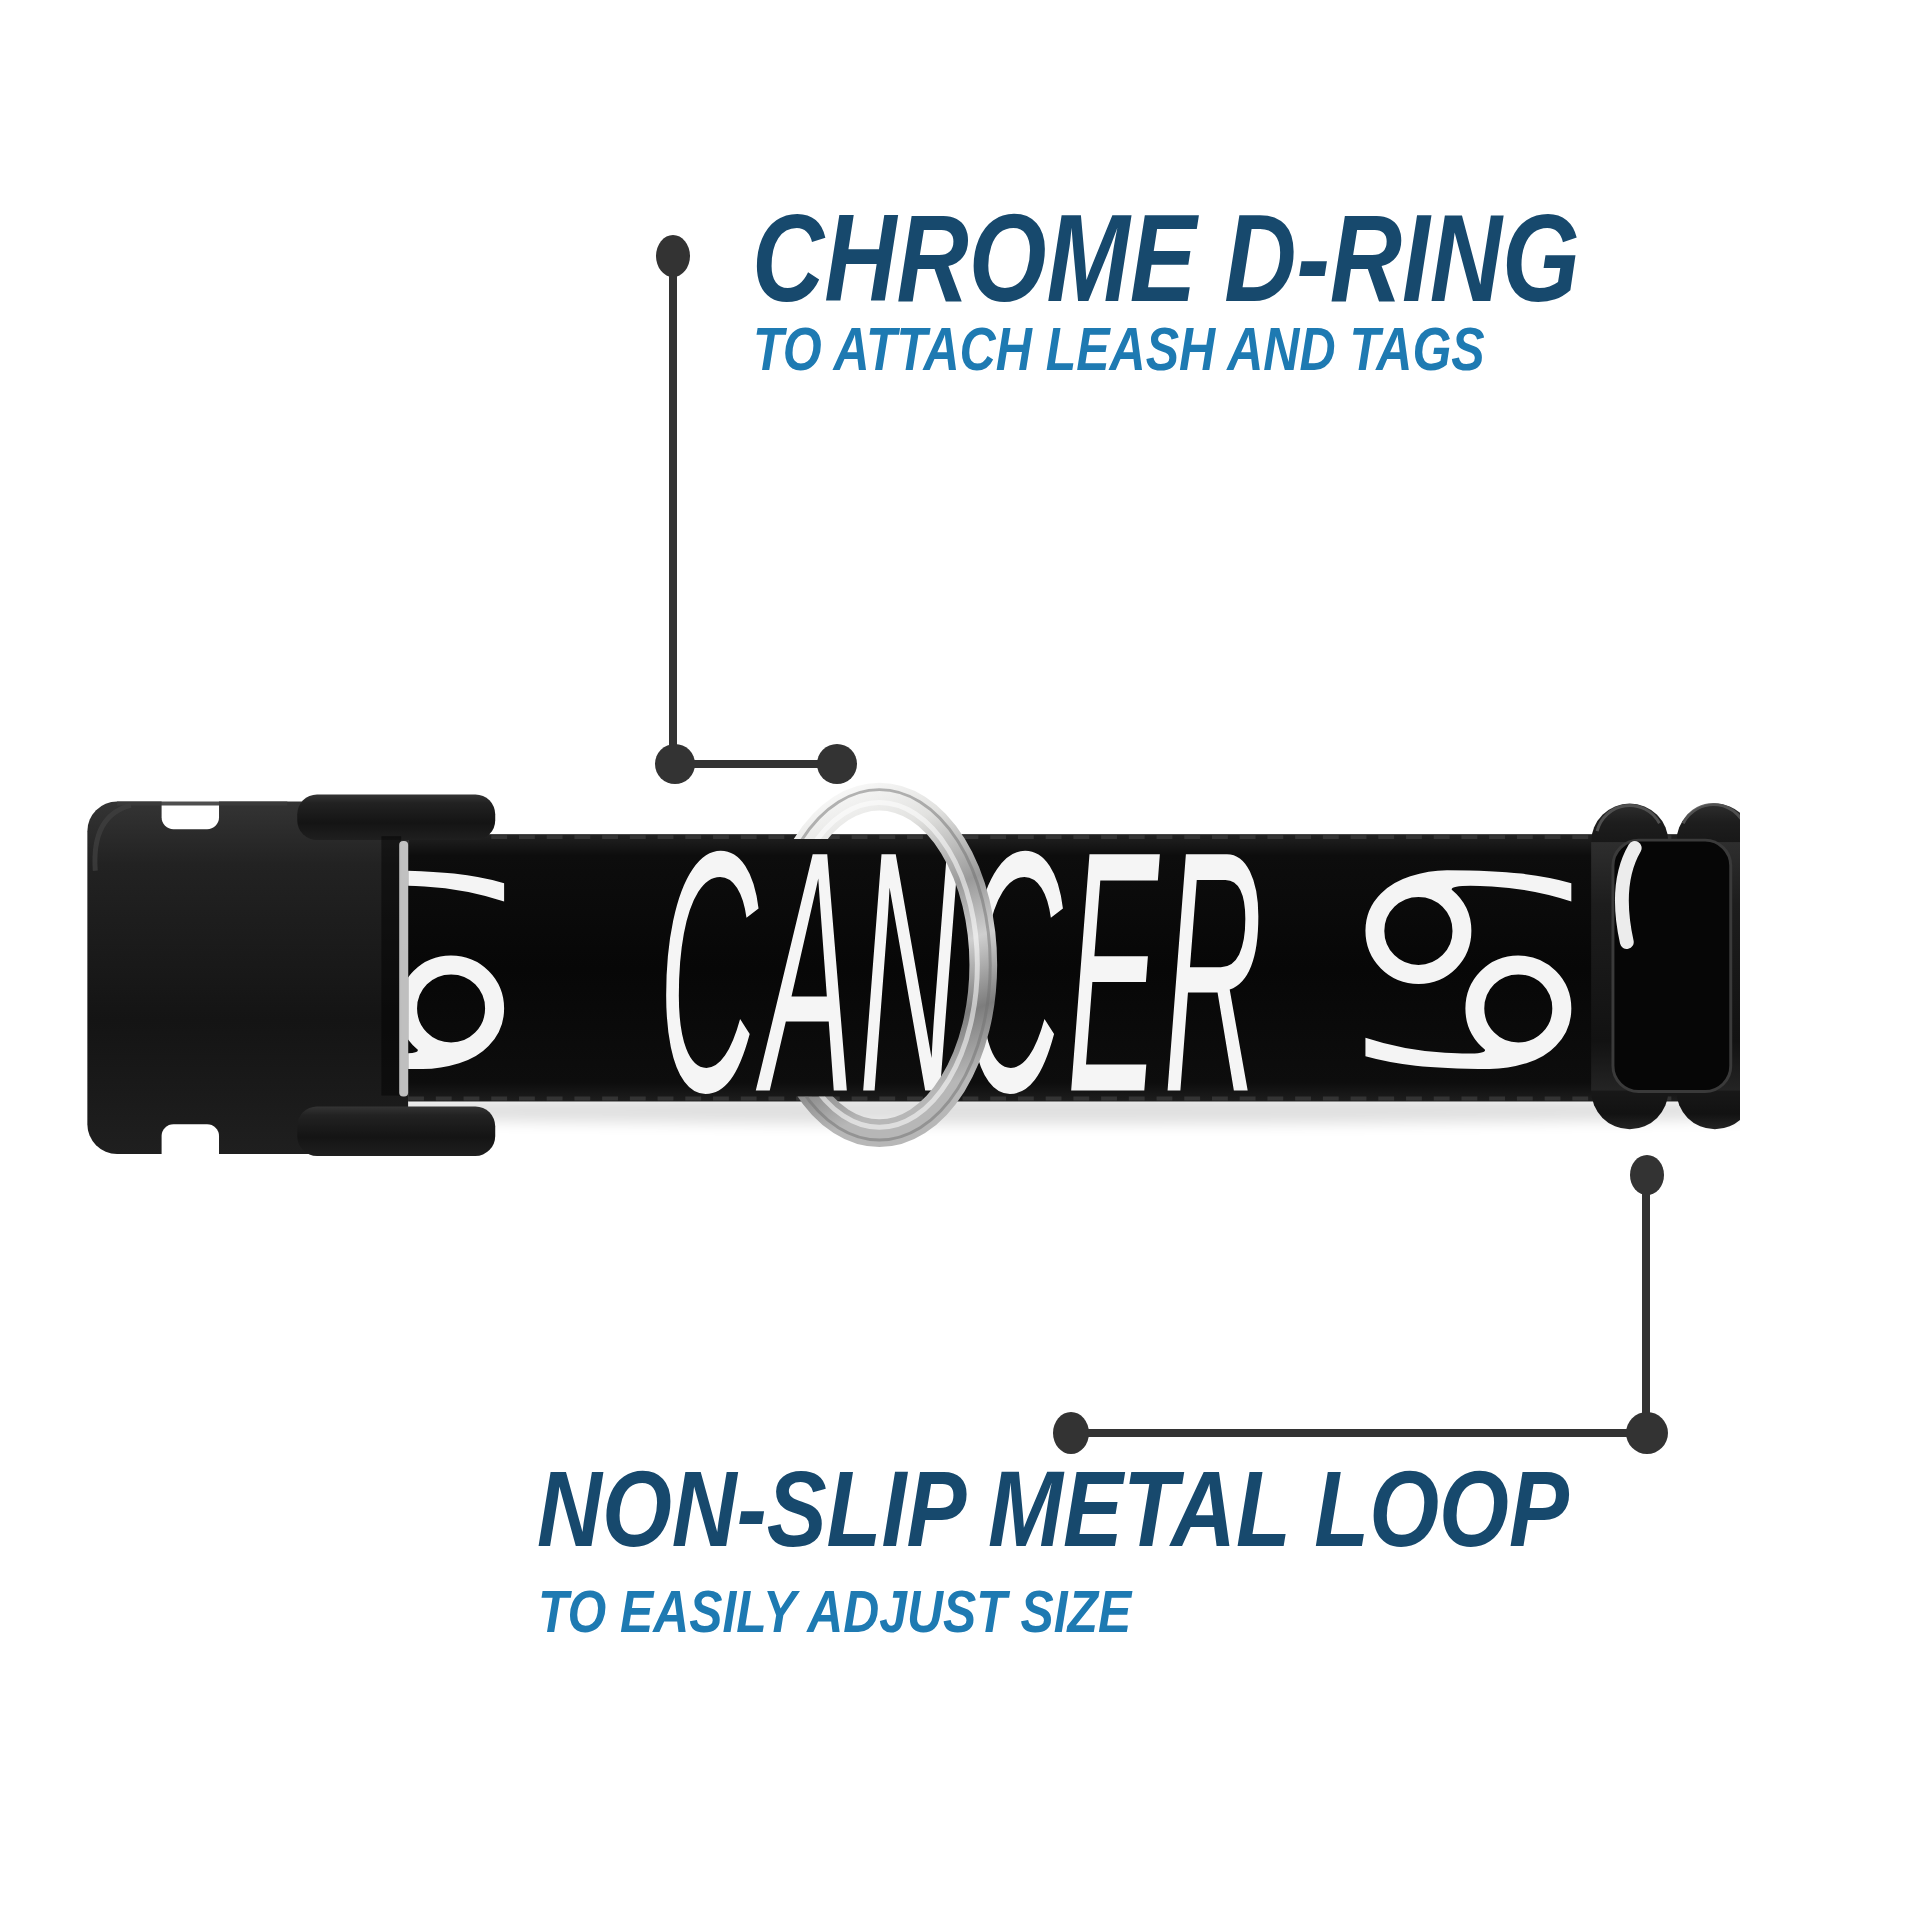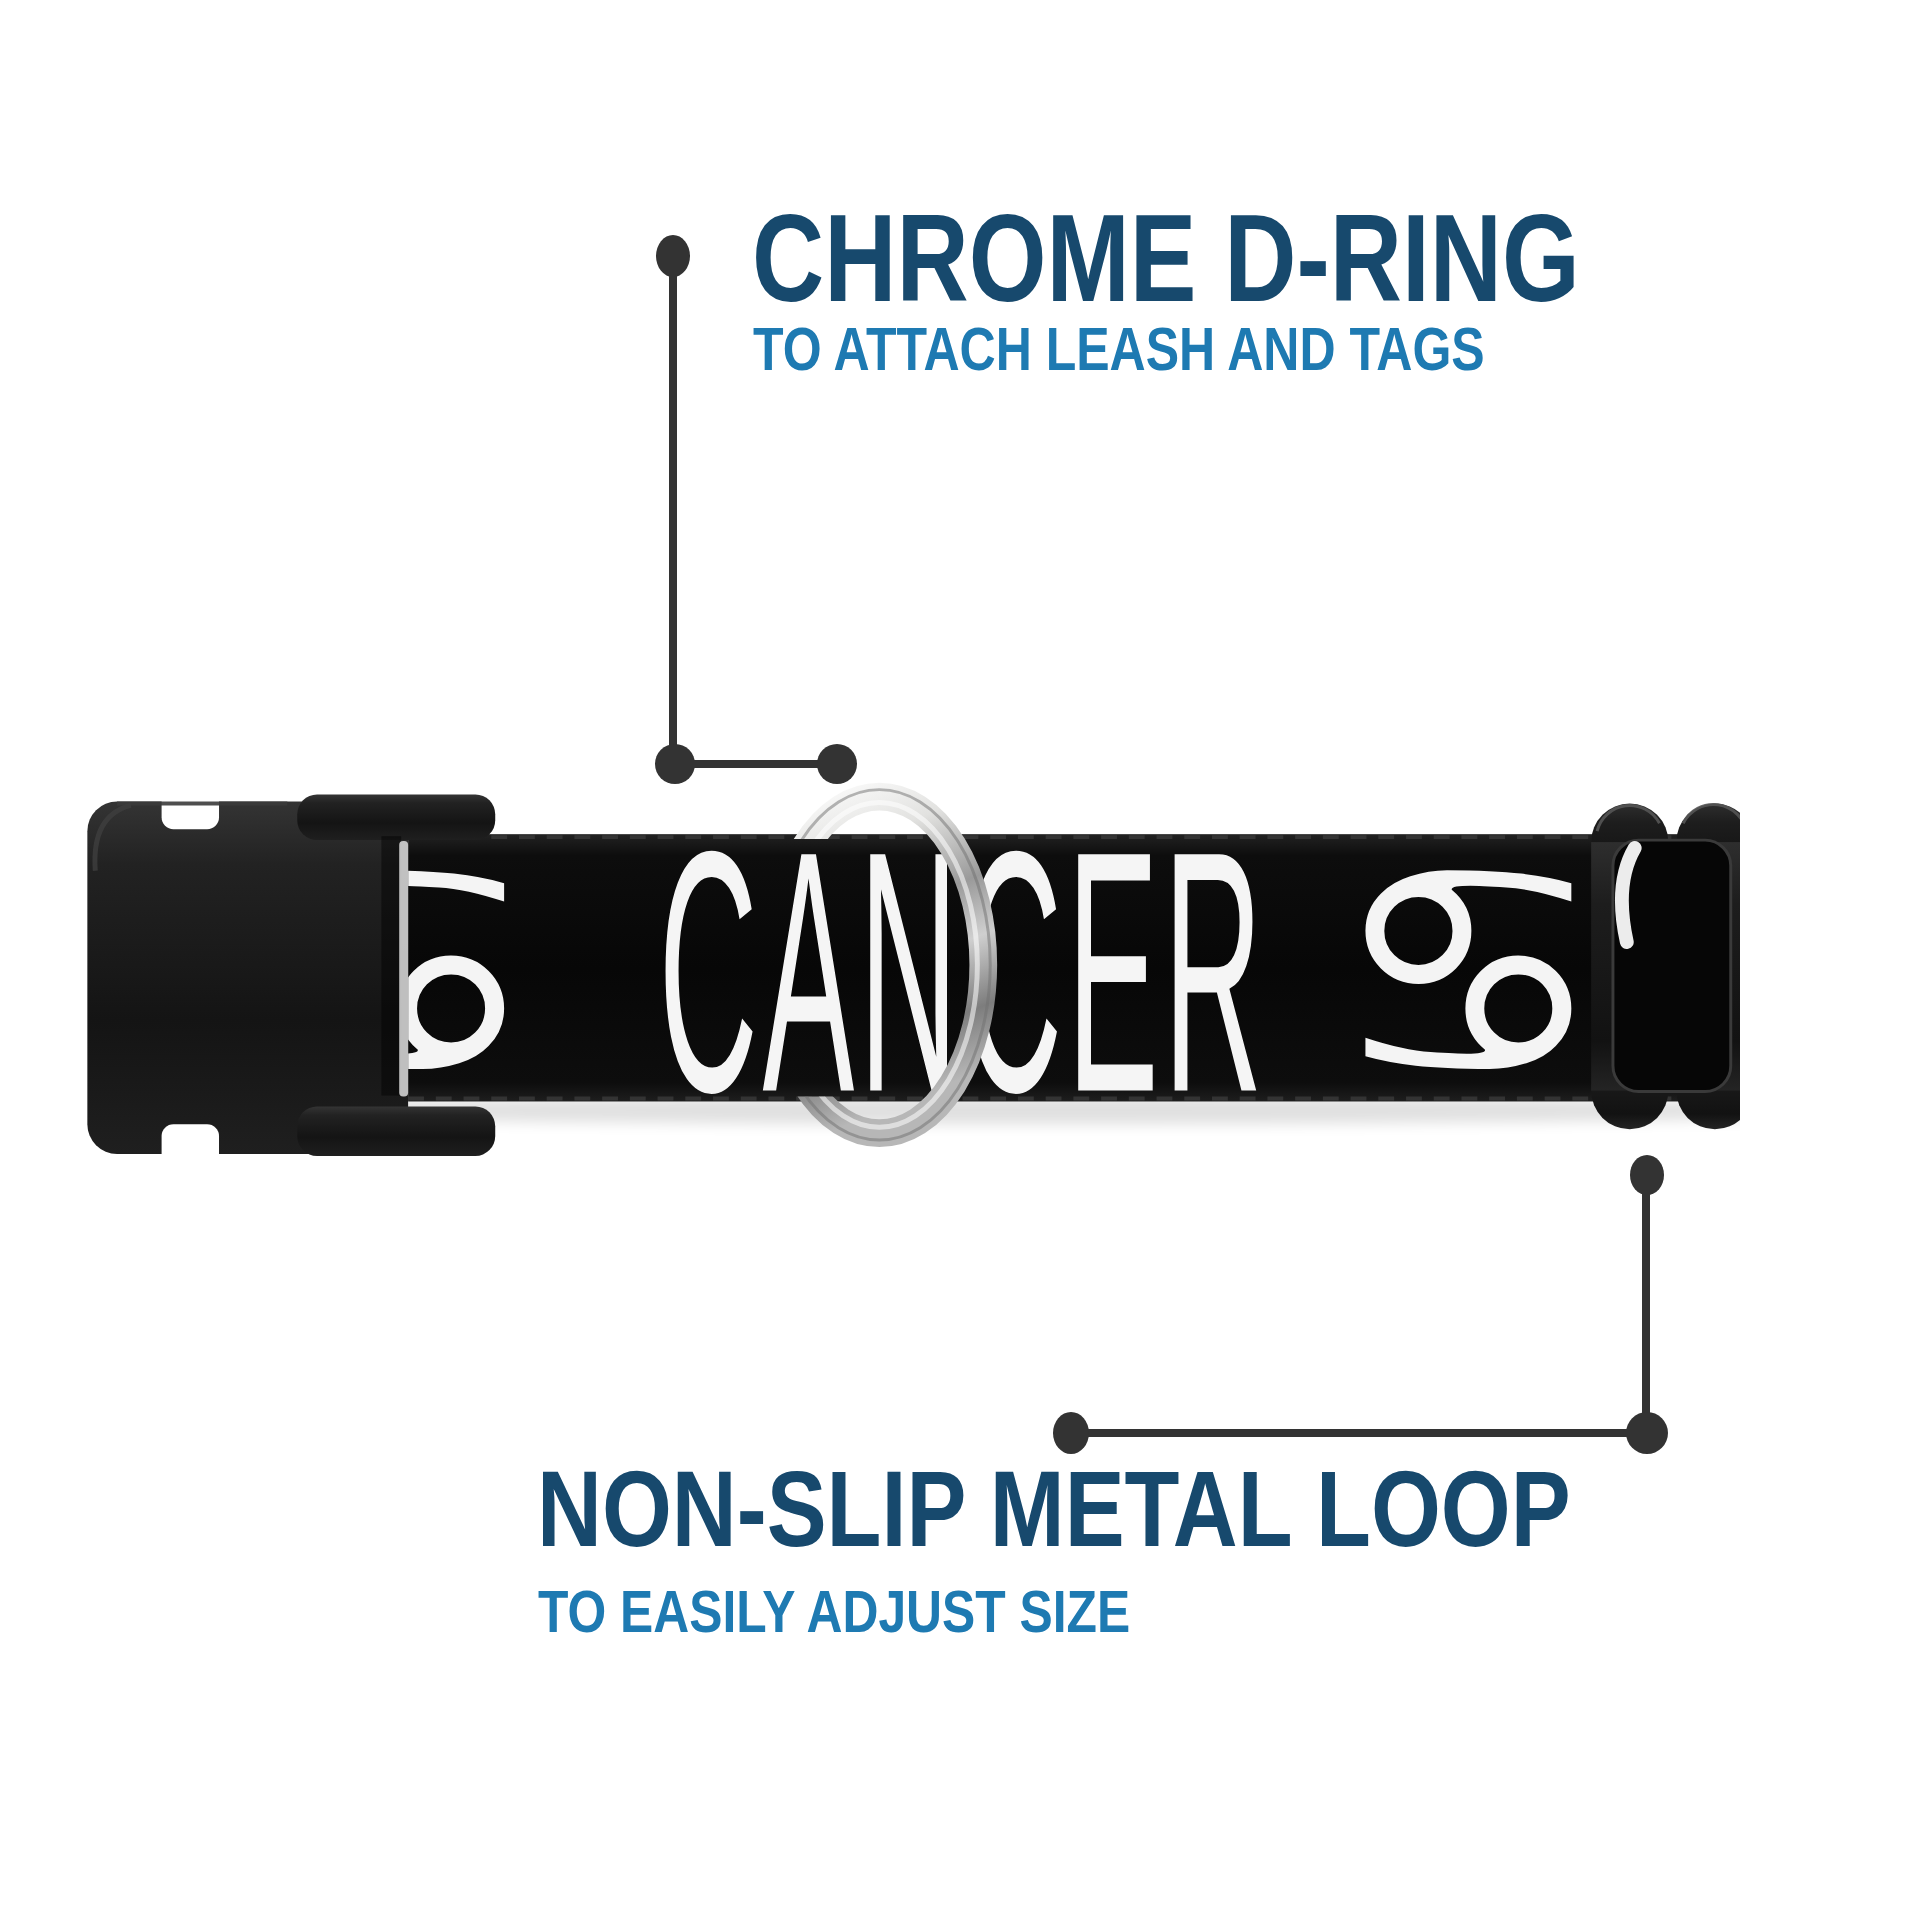--- a/index.html
+++ b/index.html
@@ -1,18 +1,19 @@
 <!DOCTYPE html>
 <html><head>
 <meta charset="utf-8">
 <style>
   html,body{margin:0;padding:0;background:#ffffff;}
   #canvas{
     position:relative;width:1740px;height:1927px;background:#ffffff;overflow:hidden;
     font-family:"Liberation Sans",sans-serif;
+    font-style:italic;
   }
   .callout-title{
     position:absolute;white-space:nowrap;font-weight:700;color:#17496d;
     line-height:1;transform-origin:left top;
   }
   .callout-sub{
     position:absolute;white-space:nowrap;font-weight:700;color:#1e7ab2;
     line-height:1;transform-origin:left top;
   }
   #top-title{left:752px;top:195px;font-size:125px;transform:scaleX(0.80);}

